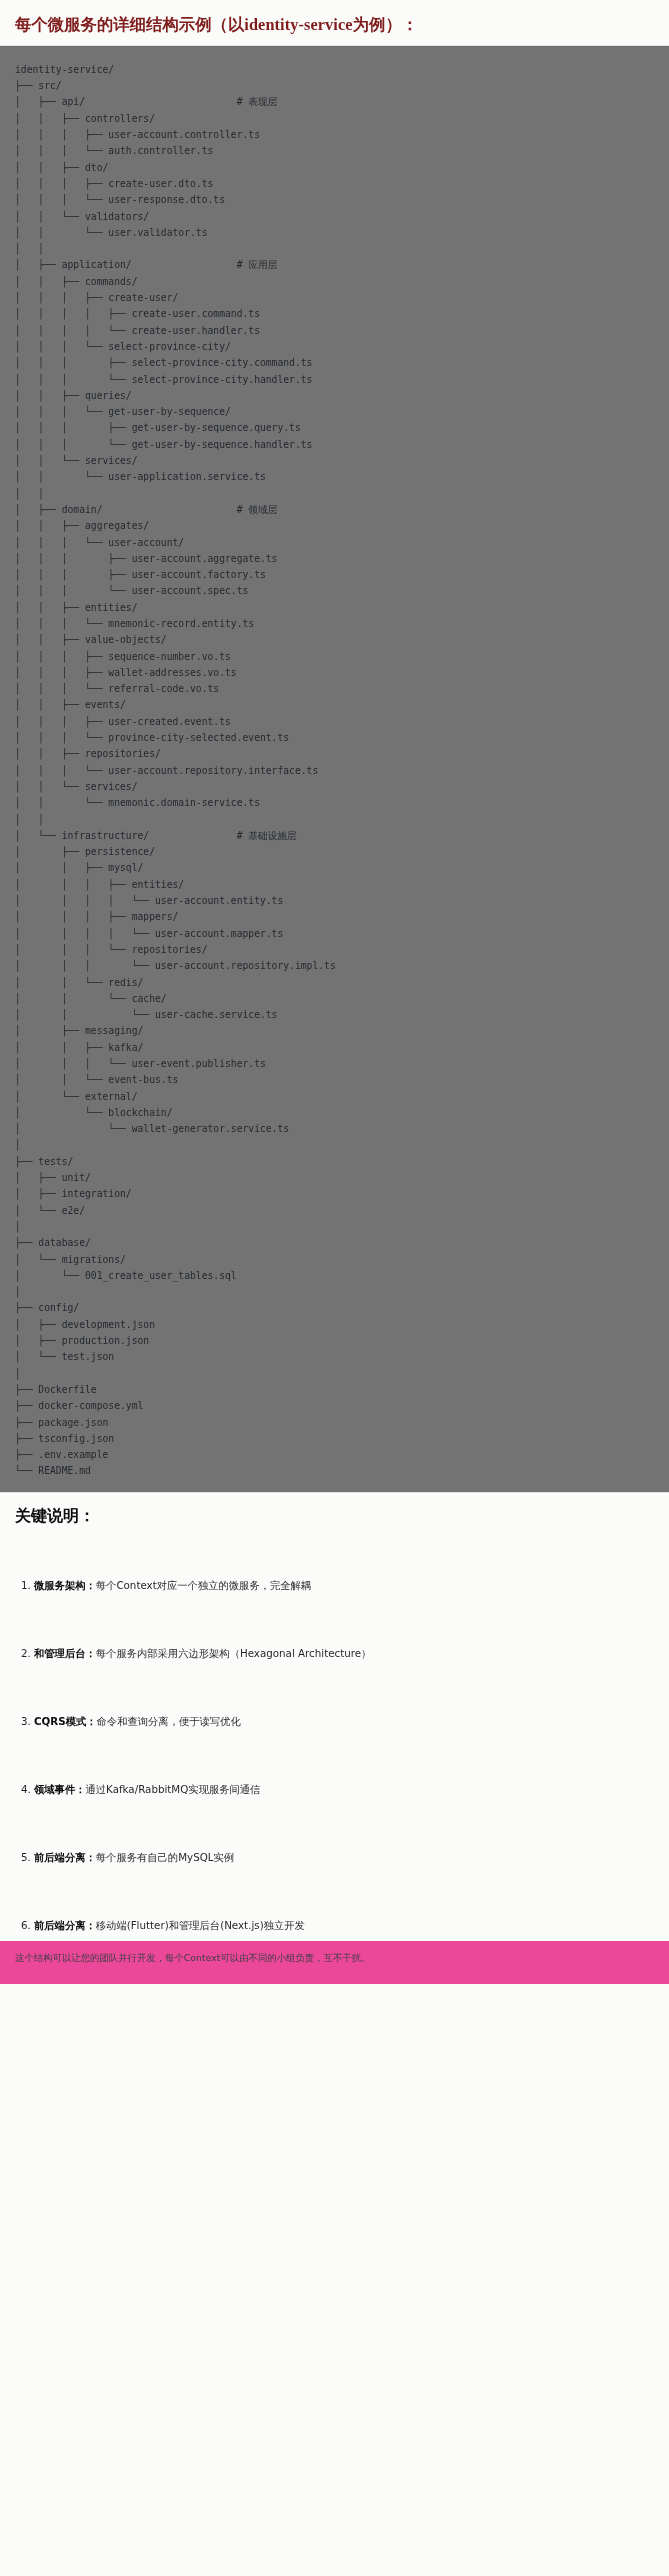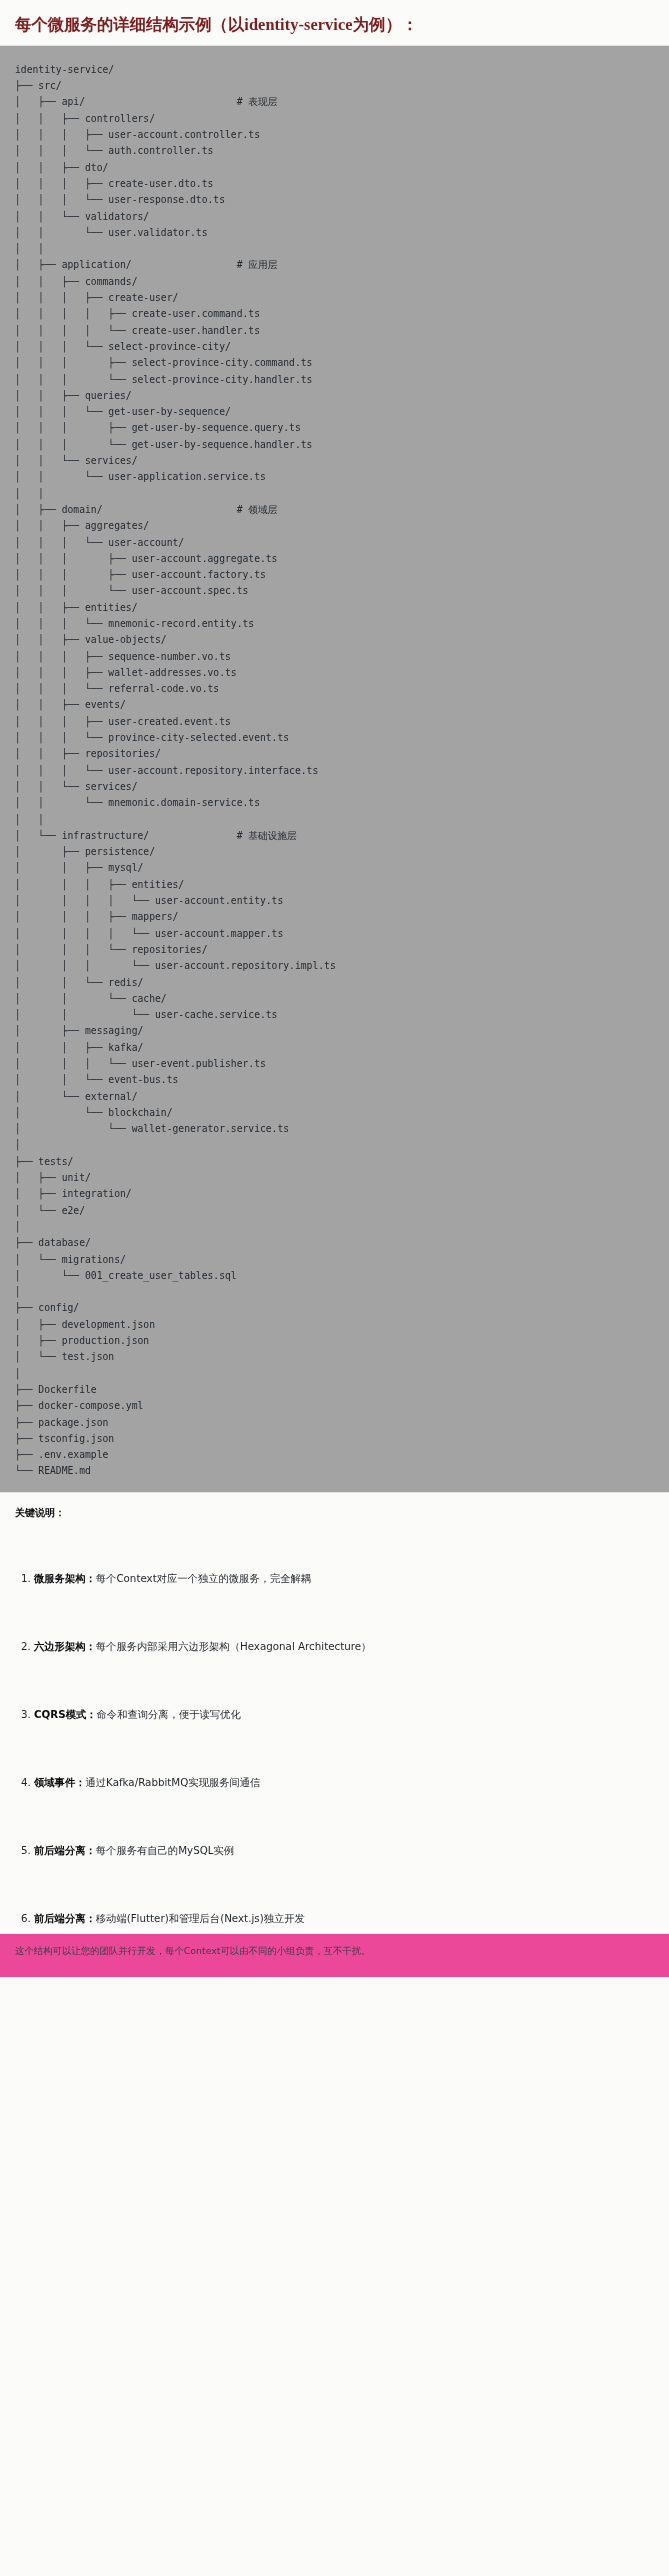--- a/index.html
+++ b/index.html
@@ -27,21 +27,21 @@
     font-weight:bold;
     letter-spacing:0.1px;
     color:#7f1d1d;
     font-family:"Liberation Serif","DejaVu Serif",serif;
   }
 
   
   .tree-block{
     box-sizing:border-box;
     padding:16.3px 15px 12.5px 15px;
-    background:#a3a3a3;
+    background:#737373;
   }
   pre.tree{
     margin:0;
     font-family:"DejaVu Sans Mono","Liberation Mono",monospace;
     font-size:9.7px;
     line-height:16.3px;
     color:#24292f;
     white-space:pre;
     letter-spacing:0px;
     tab-size:4;
@@ -49,21 +49,21 @@
 
   
   .notes{
     box-sizing:border-box;
     border-top:0.6px solid #e4e4e0;
     padding:12.5px 15px 6.3px 15px;
     background:#fbfbf9;
   }
   .notes-title{
     margin:0 0 8.8px 0;
-    font-size:10px;
+    font-size:16px;
     font-weight:bold;
     color:#0b0c0d;
     font-family:"DejaVu Sans","Liberation Sans",sans-serif;
   }
   ol.notes-list{
     margin:0;
     padding:0 0 0 19px;
     list-style:decimal;
   }
   ol.notes-list > li{
@@ -185,21 +185,21 @@
 └── README.md</pre>
   </div>
 
   <div class="notes">
     <h2 class="notes-title">关键说明：</h2>
     <ol class="notes-list">
       <li>
         <span class="term">微服务架构</span><span class="term">：</span><span class="desc">每个Context对应一个独立的微服务，完全解耦</span>
       </li>
       <li>
-        <span class="term">六边形架构</span><span class="term">：</span><span class="desc">每个服务内部采用六边形架构（Hexagonal Architecture）</span>
+        <span class="term">和管理后台</span><span class="term">：</span><span class="desc">每个服务内部采用六边形架构（Hexagonal Architecture）</span>
       </li>
       <li>
         <span class="term">CQRS模式</span><span class="term">：</span><span class="desc">命令和查询分离，便于读写优化</span>
       </li>
       <li>
         <span class="term">领域事件</span><span class="term">：</span><span class="desc">通过Kafka/RabbitMQ实现服务间通信</span>
       </li>
       <li>
         <span class="term">前后端分离</span><span class="term">：</span><span class="desc">每个服务有自己的MySQL实例</span>
       </li>

